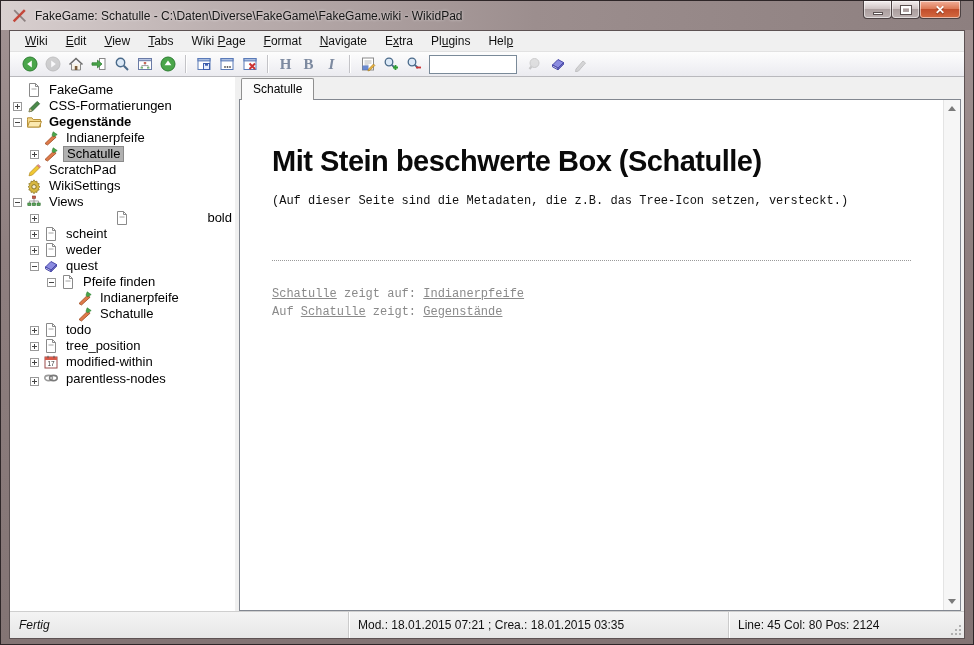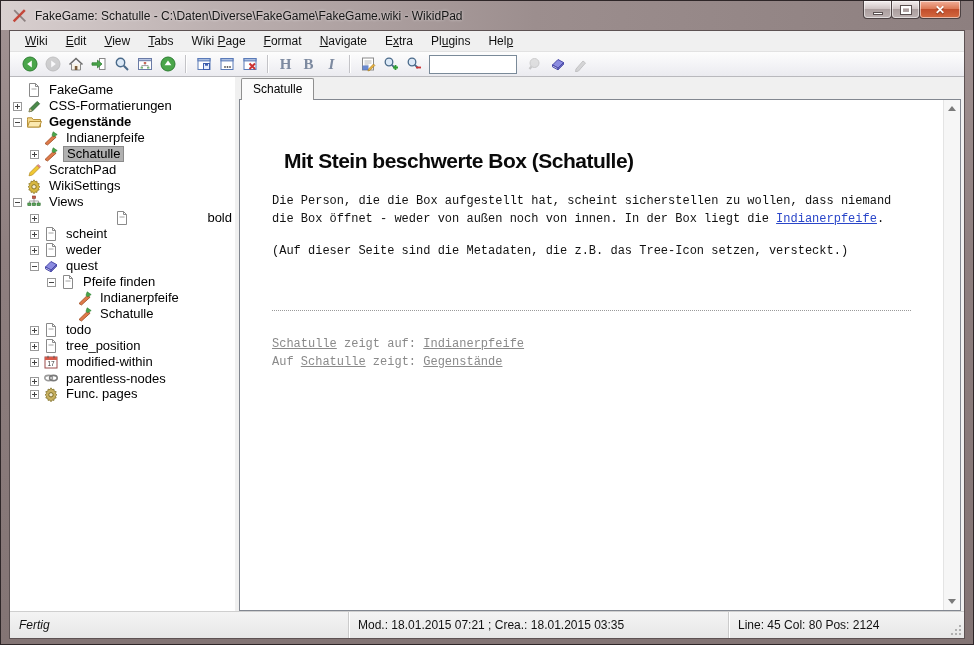--- a/index.html
+++ b/index.html
@@ -69,22 +69,22 @@
   .tree-label.selected { background:#b0b0b0; border:1px solid #8a8a8a; }
 
   
   .contentpanel { flex:1; display:flex; flex-direction:column; min-width:0; padding-right:3px; }
   .tabstrip { height:22px; background:#f0f0f0; display:flex; align-items:flex-end; padding-left:2px; position:relative; z-index:2; }
   .tab { background:#fbfbfb; border:1px solid #8f8f8f; border-bottom:none; font-size:12px;
     padding:3px 11px 4px; margin-bottom:-1px; border-radius:2px 2px 0 0; }
   .pagearea { flex:1; background:#fff; border:1px solid #828790; position:relative; overflow:hidden; }
   .pagecontent { position:absolute; left:0; top:0; right:17px; bottom:0; padding:8px 24px 0 32px;
     font-family:"Liberation Mono","DejaVu Sans Mono",monospace; font-size:12px; line-height:18px; color:#111; }
-  .pagecontent h1 { font-family:"Liberation Sans",sans-serif; font-size:21px; letter-spacing:-0.5px;
-    margin:44px 0 22px 12px; color:#0a0a0a; }
+  .pagecontent h1 { font-family:"Liberation Sans",sans-serif; font-size:29px; letter-spacing:-0.5px;
+    margin:44px 0 22px 0; color:#0a0a0a; }
   .para { max-width:666px; margin:0; }
   .para2 { margin-top:14px; }
   .wiki-link { color:#2a46c9; text-decoration:underline; cursor:pointer; }
   .rule { border:none; border-top:1px dotted #9a9a9a; margin:50px 8px 24px 0; }
   .footer-line { color:#8a8a8a; }
   .footer-link { color:#8a8a8a; text-decoration:underline; cursor:pointer; }
 
   
   .vscroll { position:absolute; right:0; top:0; bottom:0; width:17px; background:#f6f6f6;
     border-left:1px solid #e4e4e4; display:flex; flex-direction:column; justify-content:space-between; }
@@ -507,41 +507,30 @@
           <div class="tree-row" style="padding-left: 20px; align-items: flex-end;">
             <span class="tree-expander plus"></span>
             <span class="tree-icon">
               <svg viewBox="0 0 16 16">
                 <ellipse cx="5.6" cy="8" rx="3.8" ry="2.6" fill="none" stroke="#9a9a9a" stroke-width="1.6"></ellipse>
                 <ellipse cx="10.4" cy="8" rx="3.8" ry="2.6" fill="none" stroke="#7a7a7a" stroke-width="1.6"></ellipse>
               </svg>
             </span>
             <span class="tree-label">parentless-nodes</span>
           </div>
-          <div class="tree-row" style="padding-left: 20px;">
-            <span class="tree-expander plus"></span>
-            <span class="tree-icon">
-              <svg viewBox="0 0 16 16">
-                <path d="M8 1.8 l1 1.8 2 -.4 .2 2 2 .4 -.8 1.9 1.6 1.3 -1.6 1.3 .8 1.9 -2 .4 -.2 2 -2 -.4 -1 1.8 -1 -1.8 -2 .4 -.2 -2 -2 -.4 .8 -1.9 -1.6 -1.3 1.6 -1.3 -.8 -1.9 2 -.4 .2 -2 2 .4 z" fill="#c8b060" stroke="#7a6a20" stroke-width="0.7"></path>
-                <circle cx="8" cy="8.8" r="2.2" fill="#eee8d0" stroke="#7a6a20"></circle>
-              </svg>
-            </span>
-            <span class="tree-label">Func. pages</span>
-          </div>
         </div>
       <div class="splitter"></div>
 
       <div class="contentpanel">
         <div class="tabstrip" id="tabstrip">
             <div class="tab active">Schatulle</div>
           </div>
         <div class="pagearea">
           <div class="pagecontent">
             <h1>Mit Stein beschwerte Box (Schatulle)</h1>
-            <p class="para" id="para1"><span>Die Person, die die Box aufgestellt hat, scheint sicherstellen zu wollen, dass niemand die Box öffnet - weder von außen noch von innen. In der Box liegt die </span><span class="wiki-link">Indianerpfeife</span><span>.</span></p>
             <p class="para para2">(Auf dieser Seite sind die Metadaten, die z.B. das Tree-Icon setzen, versteckt.)</p>
             <hr class="rule">
             <div id="pfooter">
                 <div class="footer-line"><span class="footer-link">Schatulle</span><span> zeigt auf: </span><span class="footer-link">Indianerpfeife</span></div>
                 <div class="footer-line"><span>Auf </span><span class="footer-link">Schatulle</span><span> zeigt: </span><span class="footer-link">Gegenstände</span></div>
               </div>
           </div>
           <div class="vscroll">
             <div class="scroll-arrow">
                 <div class="tri-up"></div>

